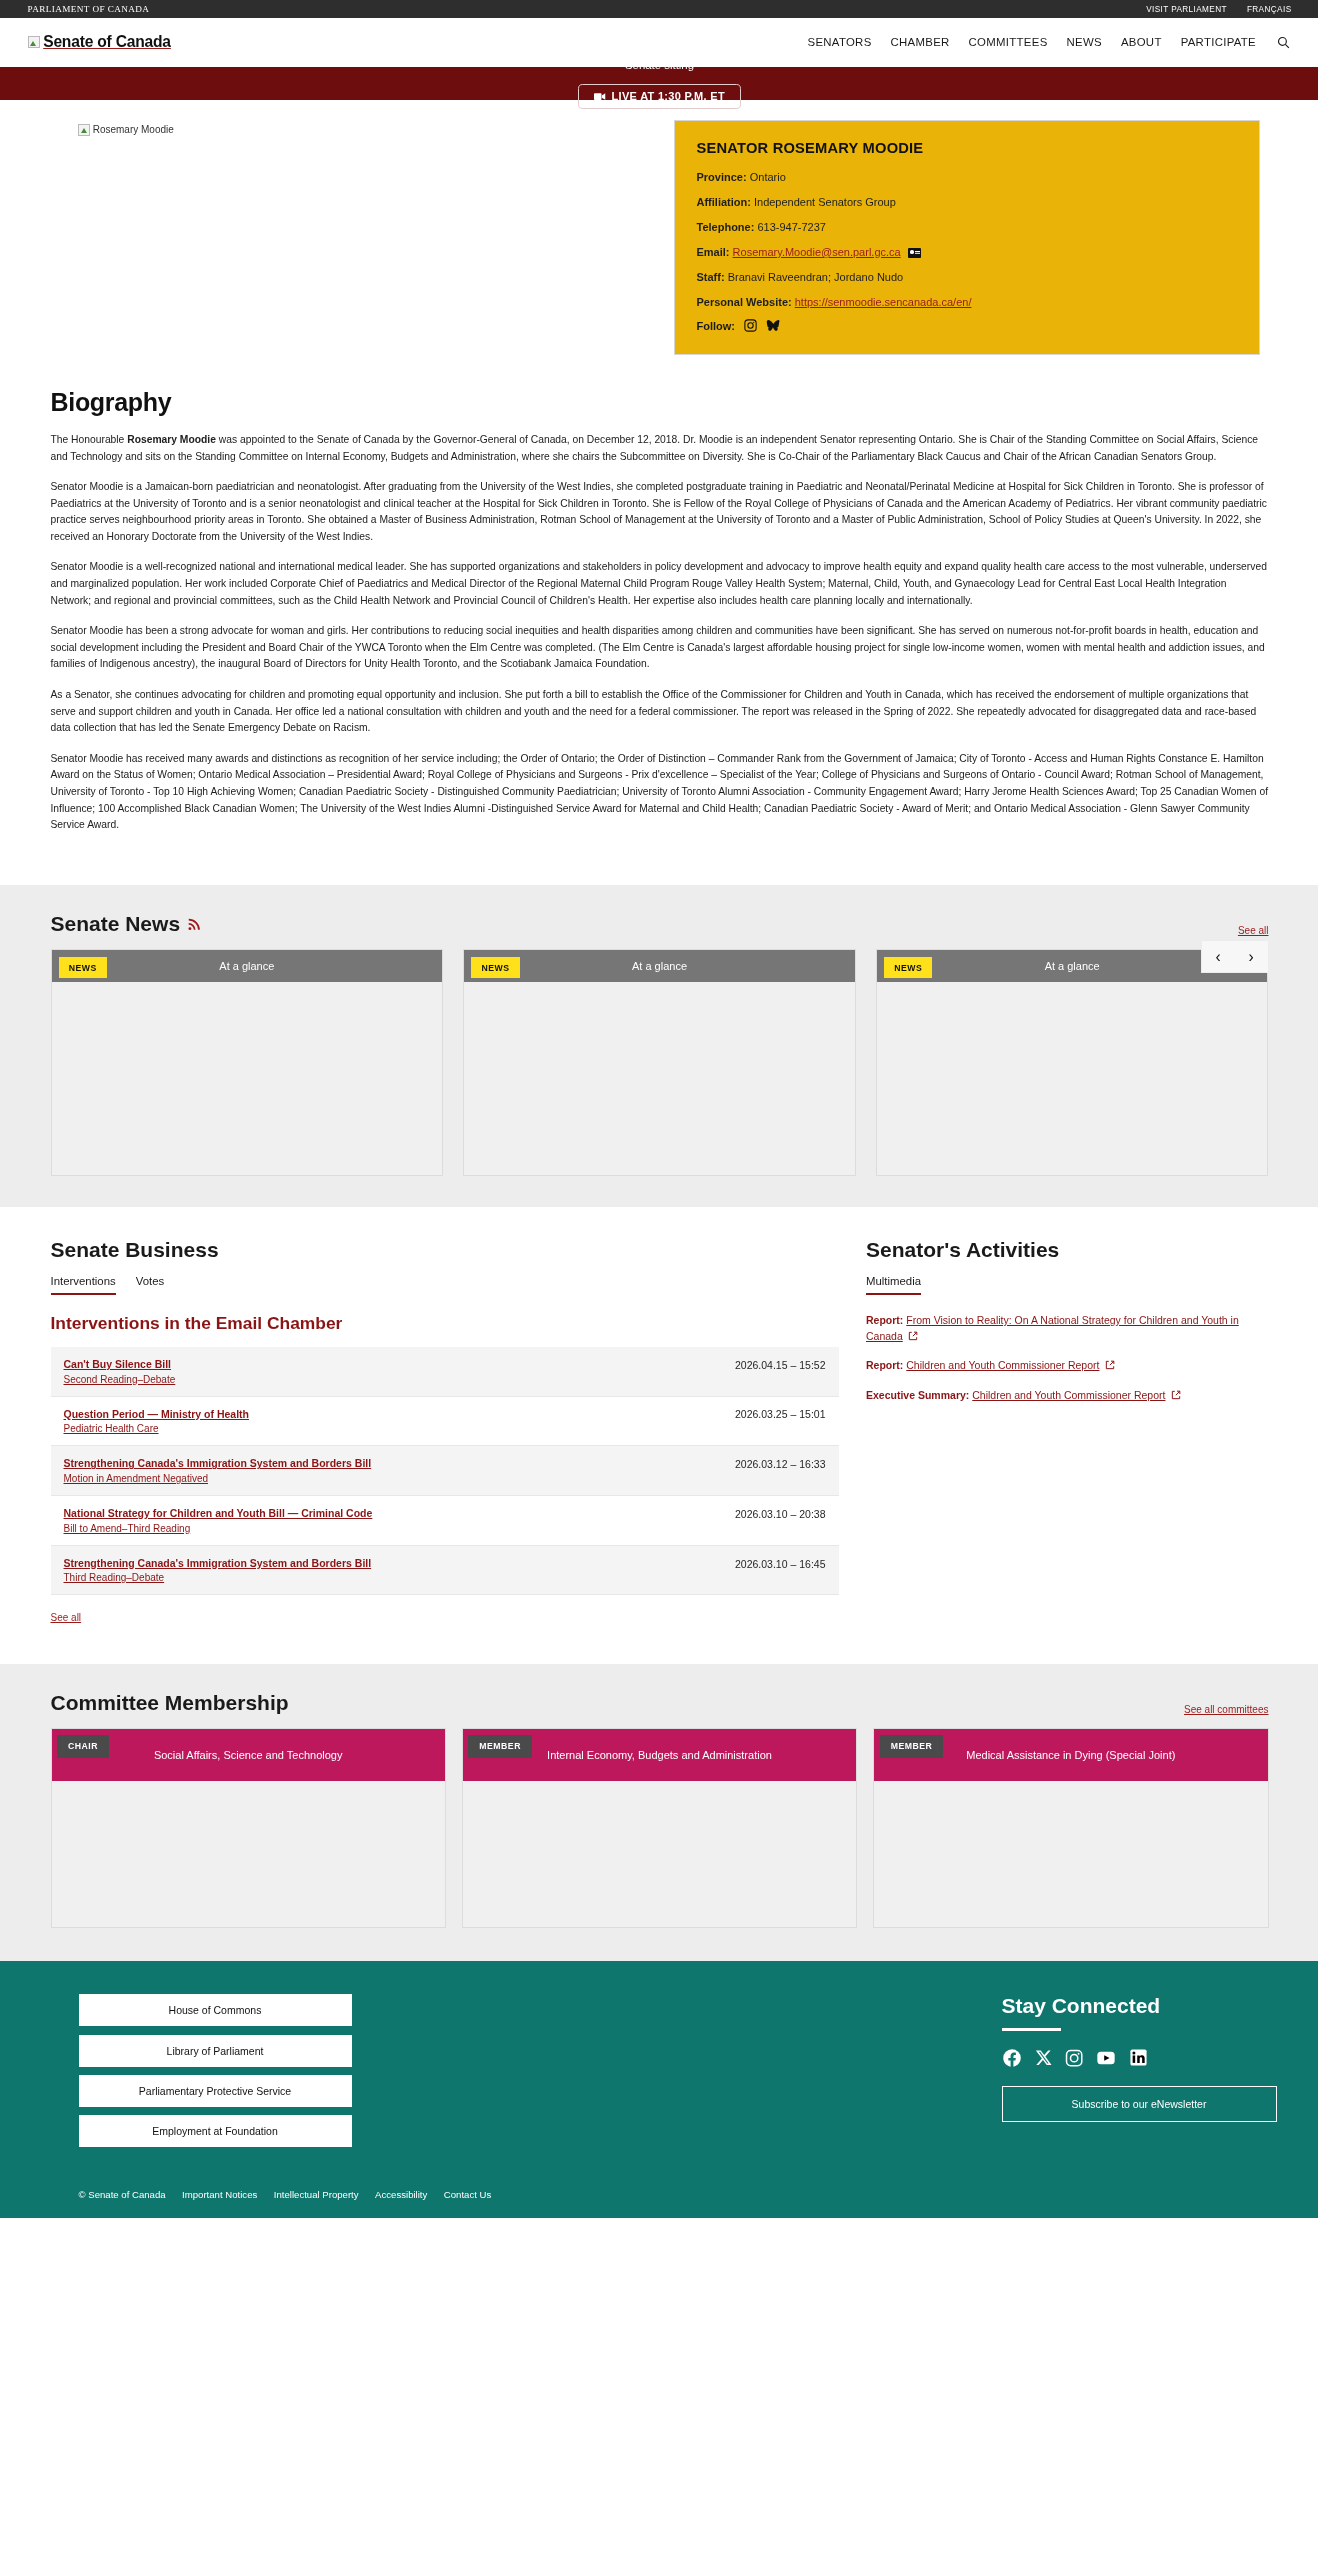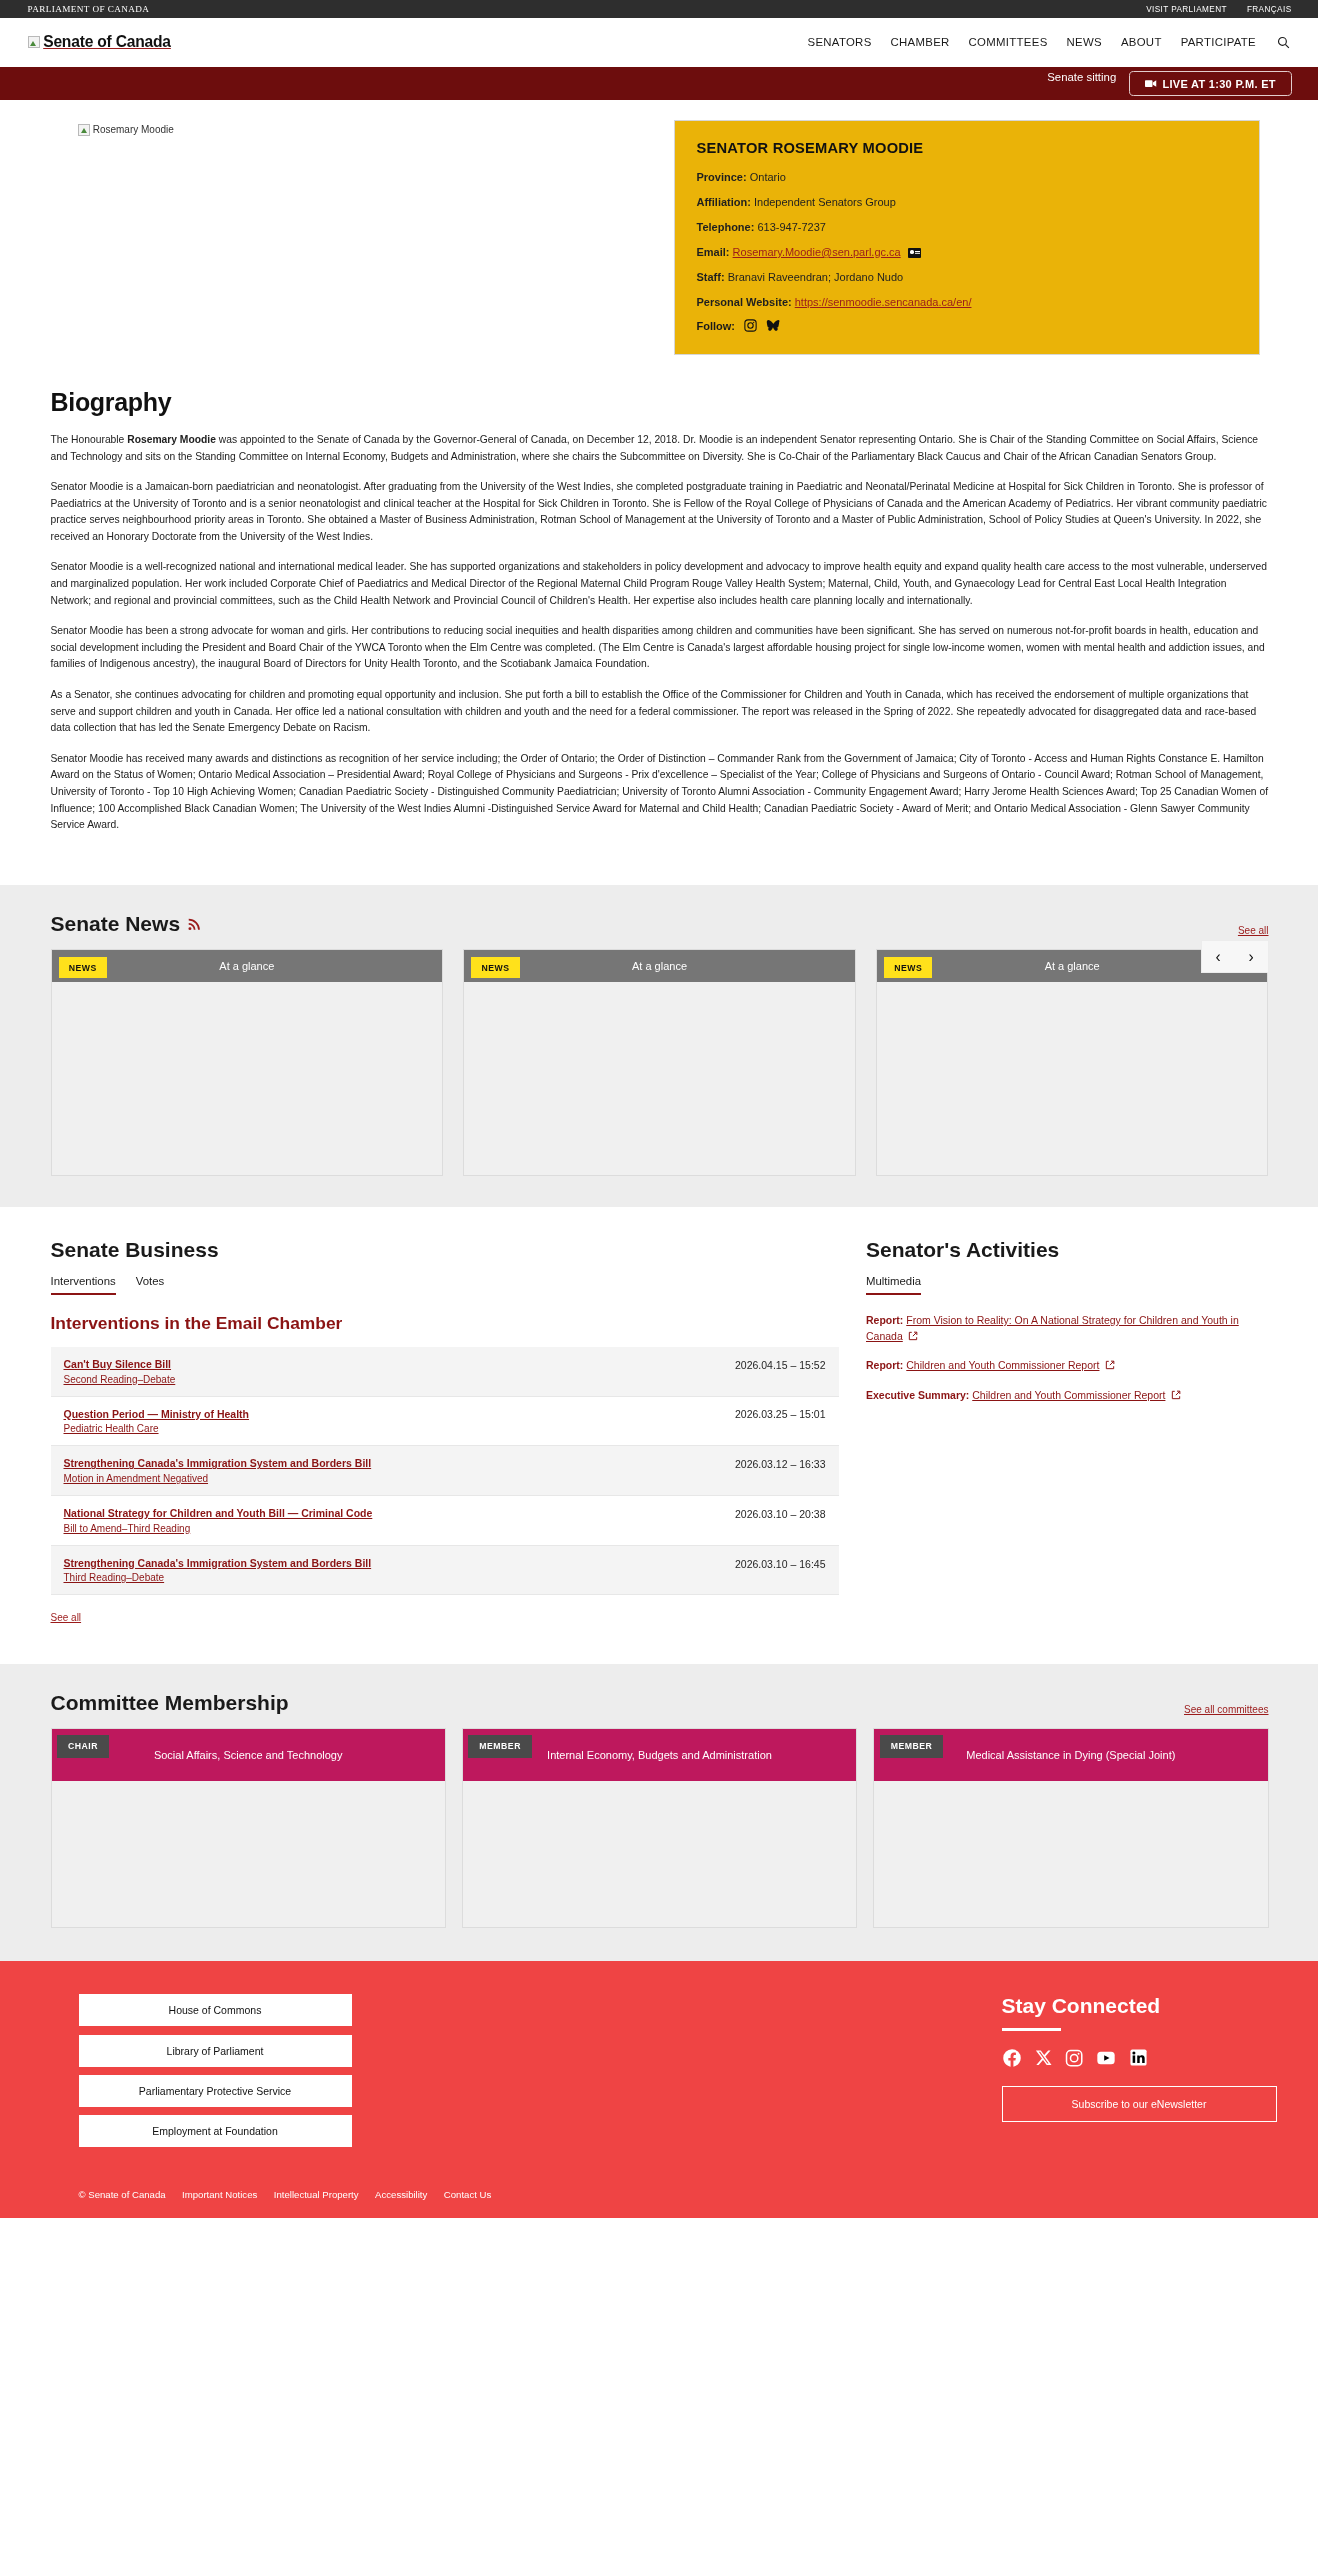--- a/index.html
+++ b/index.html
@@ -79,21 +79,21 @@
   }
 
   
   .live-bar {
     background: #6d0d0d;
     height: 33px;
     display: flex; align-items: center; justify-content: flex-end;
   }
   .live-inner {
     width: 1264px; margin: 8px auto;
-    display: flex; align-items: flex-start; justify-content: flex-end; gap: 13px;
+    display: flex; align-items: center; justify-content: flex-end; gap: 13px; flex-direction: column;
   }
   .sitting-label { color: #ffffff; font-size: 11.4px; }
   .live-pill {
     border: 0.9px solid #e3cccc;
     border-radius: 4.6px;
     color: #ffffff;
     font-size: 11px; font-weight: bold;
     letter-spacing: 0.3px;
     padding: 5.5px 14.7px;
     display: flex; align-items: center; gap: 5.5px;
@@ -260,21 +260,21 @@
     background: #4a4a4a; color: #ffffff;
     font-size: 8.7px; font-weight: bold; letter-spacing: 0.5px;
     padding: 6.4px 11px;
   }
   .committee-caption {
     background: #be185d; color: #ffffff; font-size: 11px;
     text-align: center; padding: 20px 0;
   }
 
   
-  footer.site-footer { background: #ef4444; color: #ffffff; padding: 33px 0 0 16px; }
+  footer.site-footer { background: #0f766e; color: #ffffff; padding: 33px 0 0 16px; }
   .footer-grid {
     width: 1218px; margin: 0 auto;
     display: grid; grid-template-columns: 1fr 1fr; gap: 18.3px;
     padding-bottom: 27.5px;
   }
   .footer-links { display: flex; flex-direction: column; gap: 8.2px; width: 293px; padding-left: 20px; }
   .footer-link-btn {
     background: #ffffff; color: #111; font-size: 10.5px;
     text-align: center; padding: 10px 0; text-decoration: none;
     display: block;

